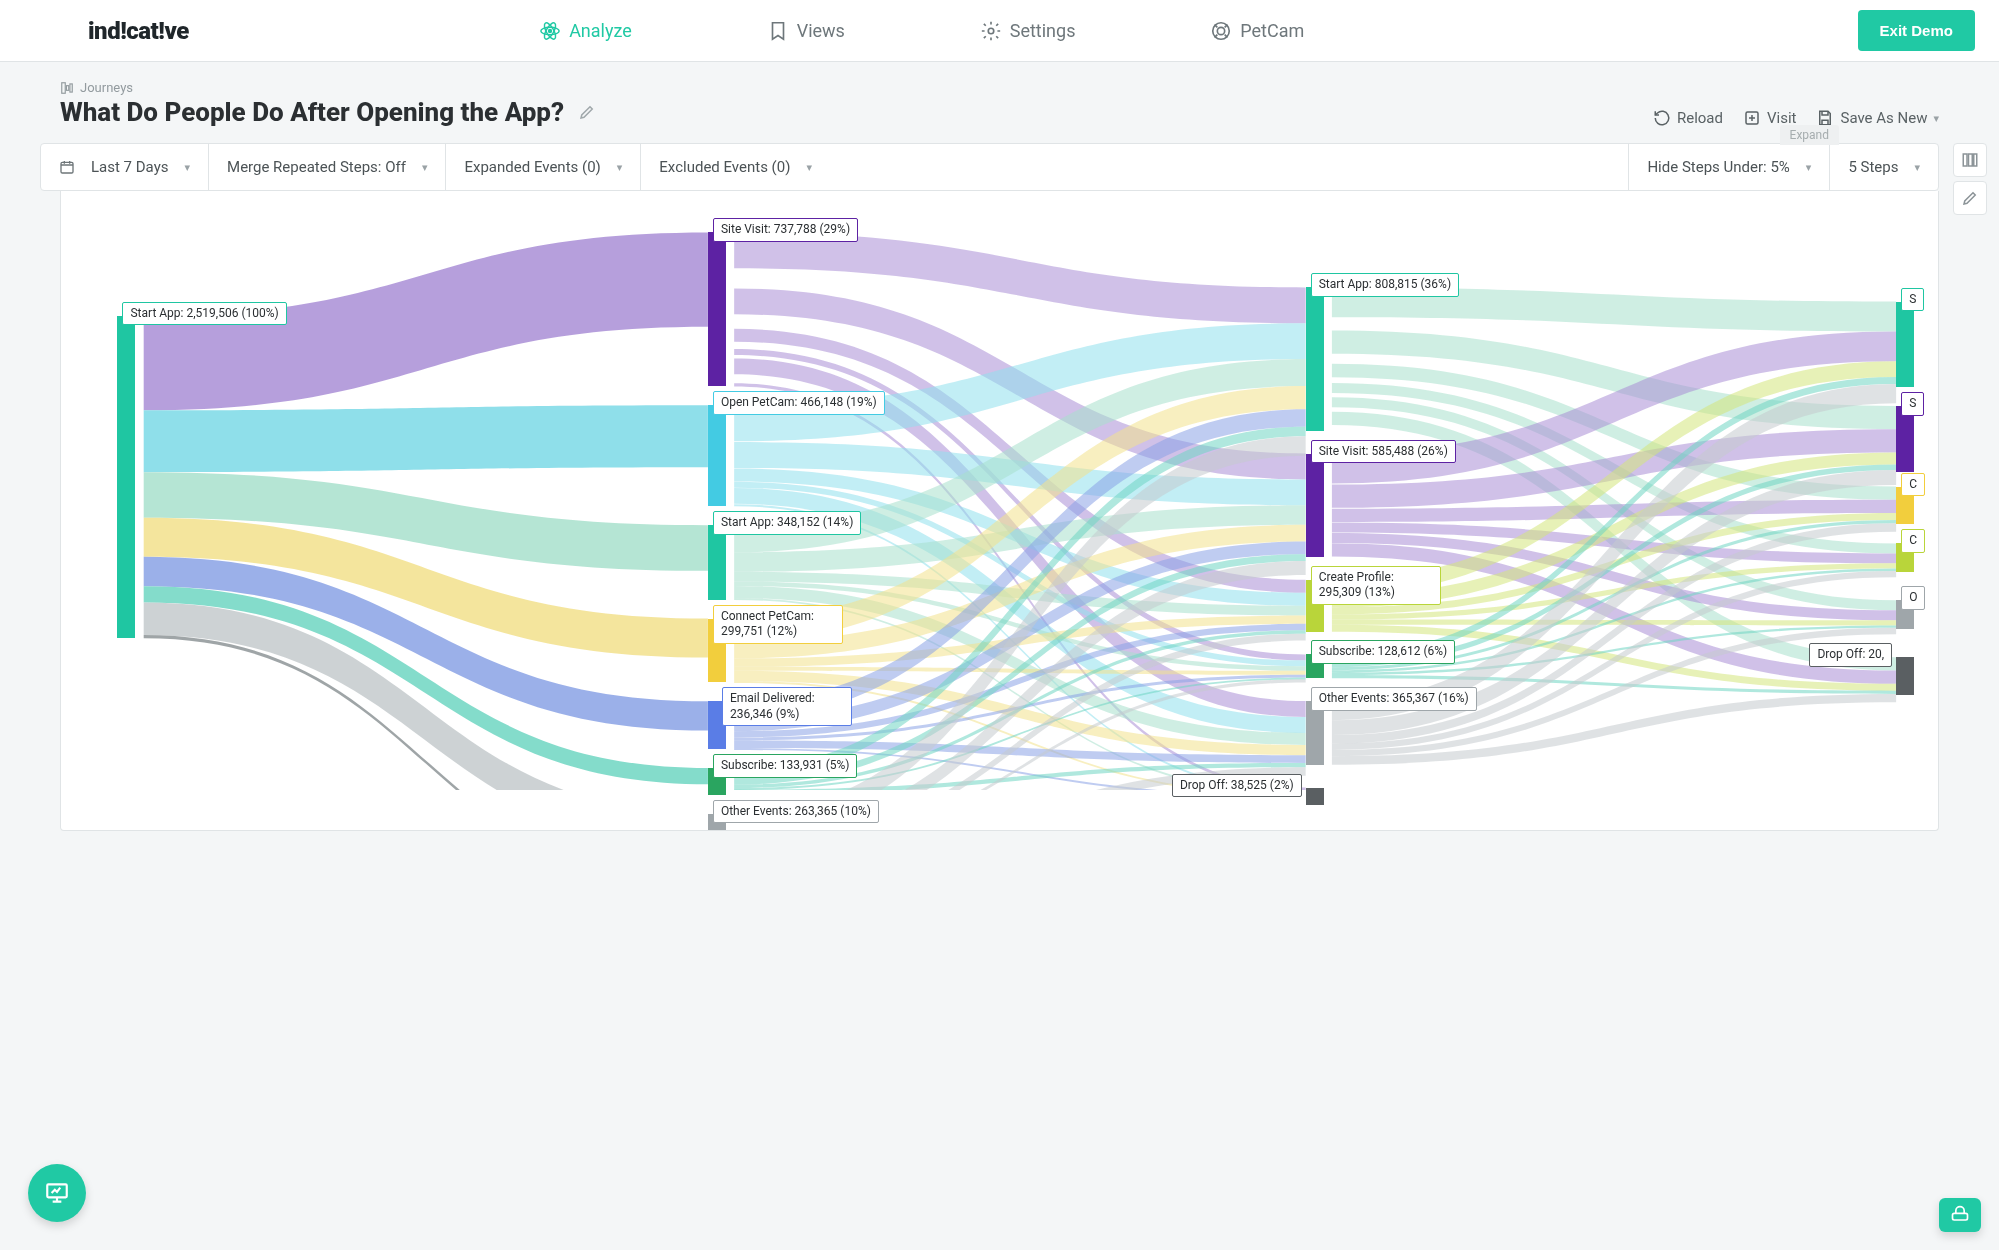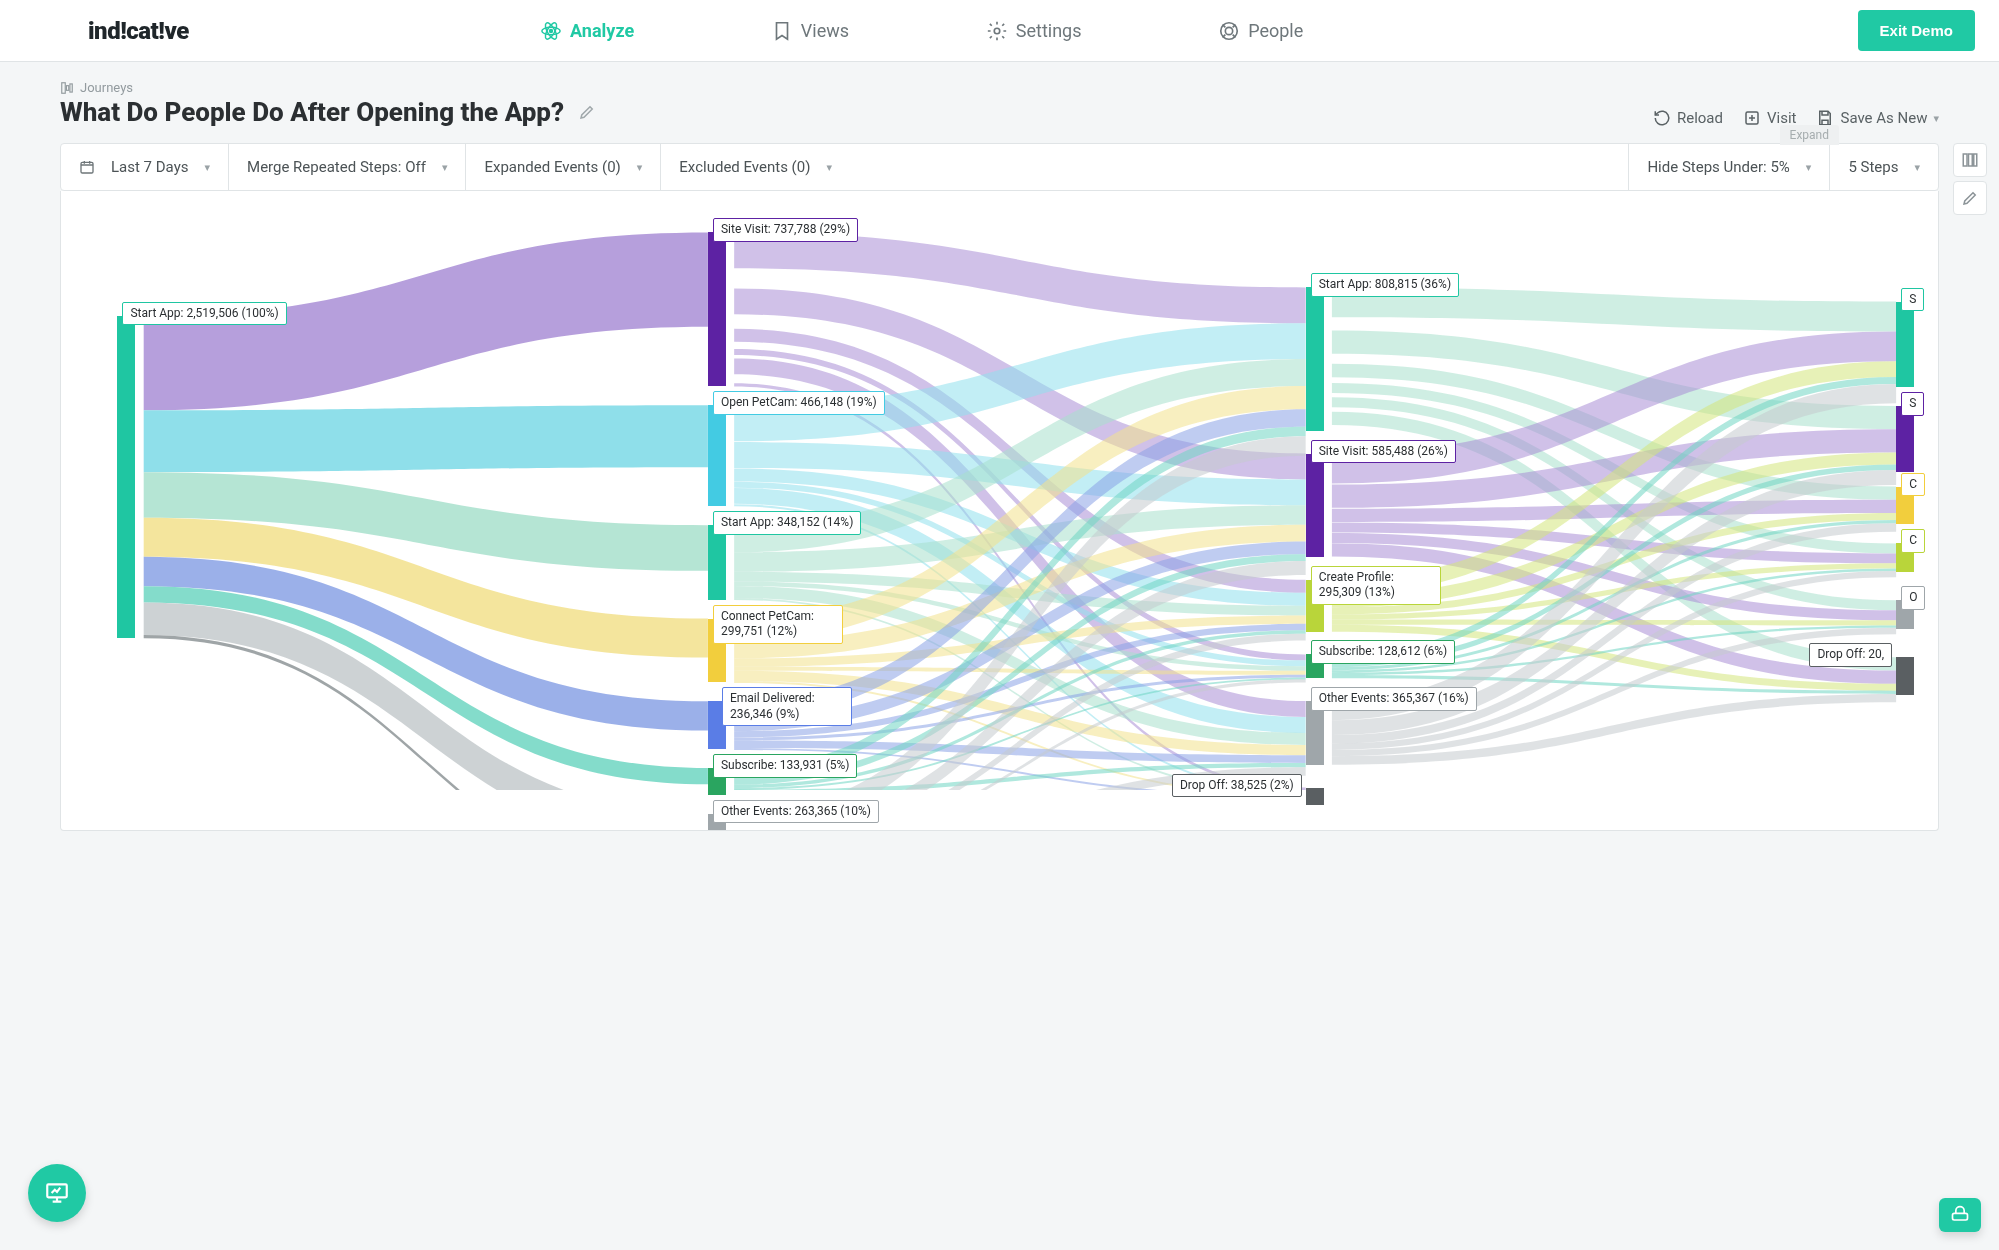--- a/index.html
+++ b/index.html
@@ -44,21 +44,21 @@
     margin:0 auto;
   }
   .nav-item{
     display:flex;
     align-items:center;
     gap:8px;
     font-size:18px;
     color:#6e777b;
     cursor:pointer;
   }
-  .nav-item.active{color:var(--accent);font-weight:bold;}
+  .nav-item.active{color:var(--accent);}
   .nav-item svg{width:22px;height:22px;}
   .exit-btn{
     background:var(--accent);
     color:#fff;
     border:none;
     border-radius:4px;
     padding:12px 22px;
     font-size:15px;
     font-weight:600;
     cursor:pointer;
@@ -73,21 +73,21 @@
   }
   .crumbs{font-size:13px;color:var(--subtext);display:flex;align-items:center;gap:6px;margin-bottom:2px;}
   .page-title{font-size:26px;font-weight:800;display:flex;align-items:center;gap:14px;}
   .page-actions{display:flex;align-items:center;gap:20px;font-size:15px;color:#5a6265;}
   .page-action{display:flex;align-items:center;gap:6px;cursor:pointer;}
   .page-action svg{width:18px;height:18px;}
   
   .toolbar-wrap{
     display:flex;
     align-items:center;
-    margin:16px 60px 0 60px;
+    margin:16px 60px 0 40px;
     position:relative;
   }
   .toolbar{
     flex:1;
     background:var(--white);
     border:1px solid var(--border);
     border-radius:4px;
     display:flex;
     align-items:stretch;
     height:48px;
@@ -172,21 +172,21 @@
           <path d="M12 2v3M12 19v3M4.2 4.2l2.1 2.1M17.7 17.7l2.1 2.1M2 12h3M19 12h3M4.2 19.8l2.1-2.1M17.7 6.3l2.1-2.1"></path>
         </svg>
       <span>Settings</span>
     </div>
     <div class="nav-item">
       <svg viewBox="0 0 24 24" fill="none" stroke="currentColor" stroke-width="1.8">
           <circle cx="12" cy="12" r="9"></circle>
           <circle cx="12" cy="12" r="4"></circle>
           <path d="M5 5l3 3M16 16l3 3M19 5l-3 3M8 16l-3 3"></path>
         </svg>
-      <span>People</span>
+      <span>PetCam</span>
     </div>
   </div>
   <button class="exit-btn">Exit Demo</button>
 </div>
 
 <div class="page-head">
   <div>
     <div class="crumbs">
       <svg width="14" height="14" viewBox="0 0 24 24" fill="none" stroke="currentColor" stroke-width="2">
           <rect x="3" y="3" width="6" height="18"></rect>

